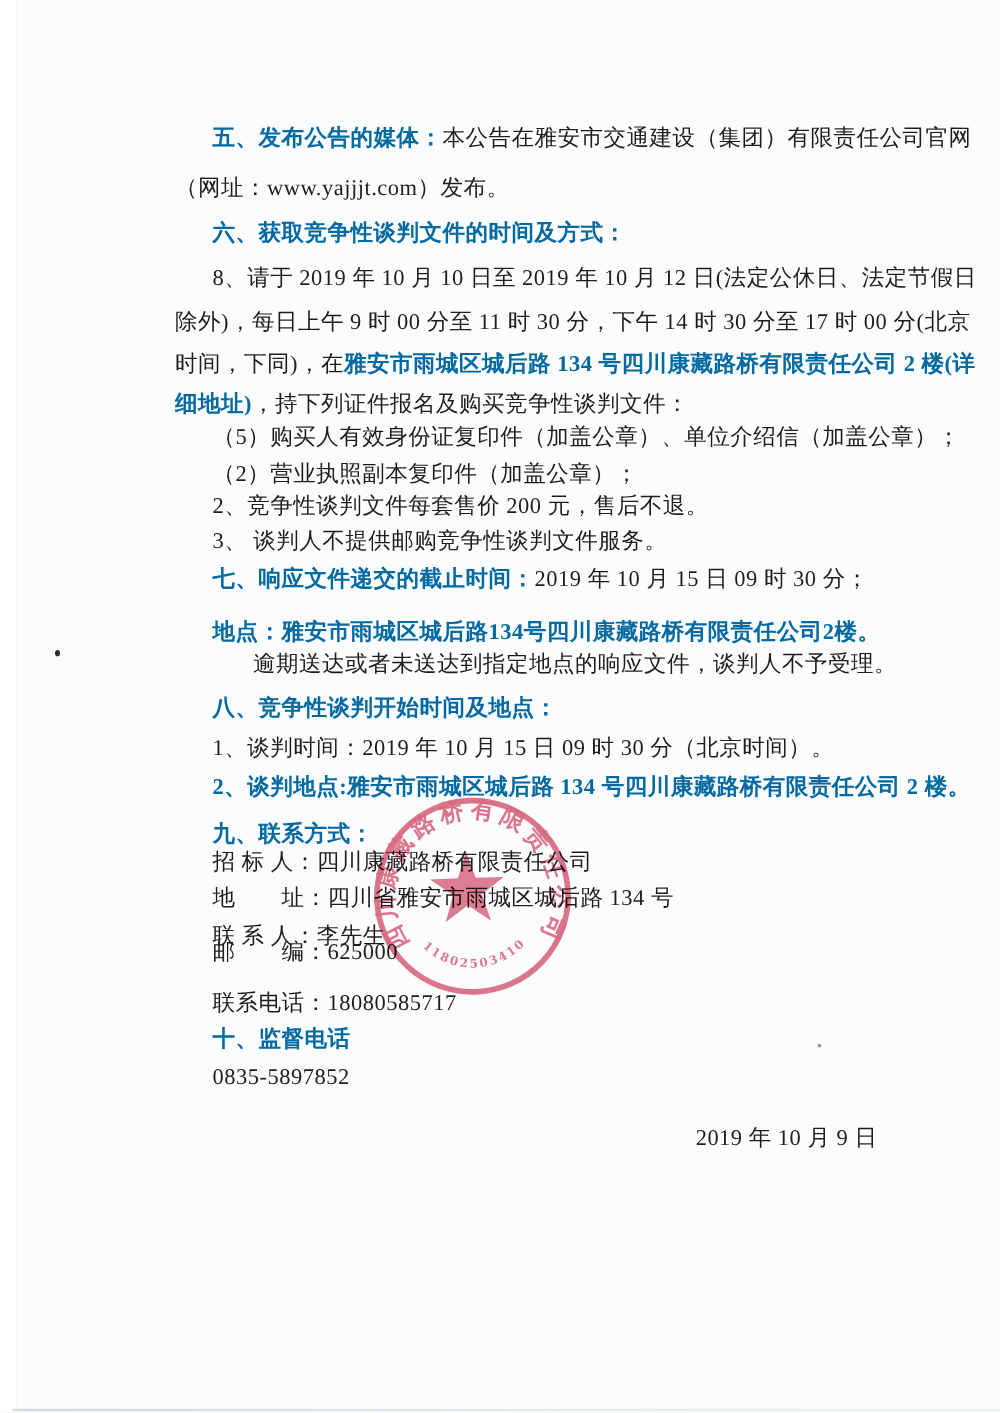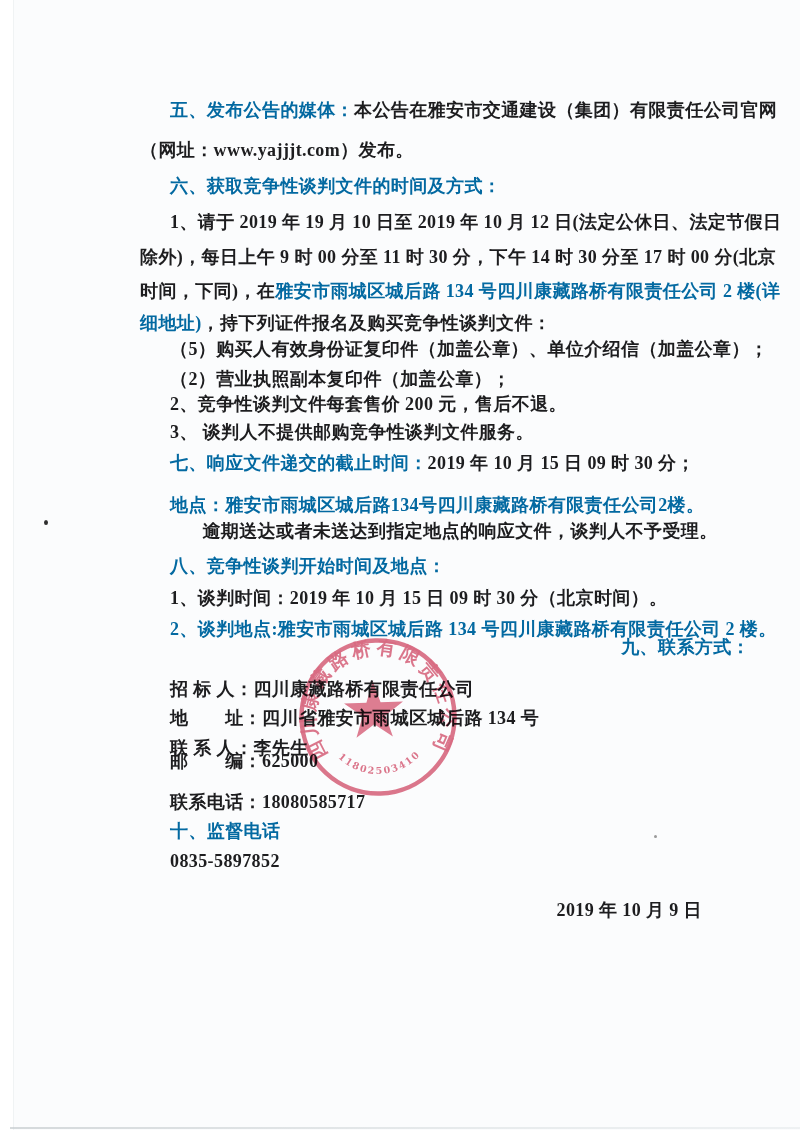--- a/index.html
+++ b/index.html
@@ -31,39 +31,39 @@
 
   
   #text-layer{position:absolute;left:140px;top:0;width:600px;}
   .line{
     position:absolute;left:0;width:580px;
     font-size:18px;line-height:24px;color:#1d1d1f;
     letter-spacing:.4px;white-space:nowrap;
     padding-left:30px;
   }
   .line span.b{font-weight:700;color:#0369a1;}
-  .line span.r{font-weight:700;}
+  .line span.r{font-weight:400;}
   .line:nth-child(1){top:98px;}
   .line:nth-child(2){top:138px;padding-left:0;}
   .line:nth-child(3){top:174px;}
   .line:nth-child(4){top:210px;}
   .line:nth-child(5){top:245px;padding-left:0;}
   .line:nth-child(6){top:279px;padding-left:0;}
   .line:nth-child(7){top:311px;padding-left:0;}
   .line:nth-child(8){top:337px;}
   .line:nth-child(9){top:367px;}
   .line:nth-child(10){top:392px;}
   .line:nth-child(11){top:420px;}
   .line:nth-child(12){top:451px;}
   .line:nth-child(13){top:493px;}
   .line:nth-child(14){top:519px;text-align:center;}
   .line:nth-child(15){top:554px;}
   .line:nth-child(16){top:586px;}
   .line:nth-child(17){top:617px;}
-  .line:nth-child(18){top:635px;text-align:right;}
+  .line:nth-child(18){top:655px;}
   .line:nth-child(19){top:677px;}
   .line:nth-child(20){top:706px;}
   .line:nth-child(21){top:749px;}
   .line:nth-child(22){top:736px;}
   .line:nth-child(23){top:790px;}
   .line:nth-child(24){top:819px;}
   .line:nth-child(25){top:849px;}
   .line:nth-child(26){top:898px;text-align:right;padding-left:0;padding-right:18px;width:562px;}
 
   
@@ -89,21 +89,21 @@
 
   <div class="left-edge"></div>
   <div class="bottom-edge"></div>
   <div class="speck speck-1"></div>
   <div class="speck speck-2"></div>
 
   <div id="text-layer">
       <div class="line"><span class="b">五、发布公告的媒体：</span><span class="r">本公告在雅安市交通建设（集团）有限责任公司官网</span></div>
       <div class="line"><span class="r">（网址：www.yajjjt.com）发布。</span></div>
       <div class="line"><span class="b">六、获取竞争性谈判文件的时间及方式：</span></div>
-      <div class="line"><span class="r">1、请于 2019 年 19 月 10 日至 2019 年 10 月 12 日(法定公休日、法定节假日</span></div>
+      <div class="line"><span class="r">8、请于 2019 年 10 月 10 日至 2019 年 10 月 12 日(法定公休日、法定节假日</span></div>
       <div class="line"><span class="r">除外)，每日上午 9 时 00 分至 11 时 30 分，下午 14 时 30 分至 17 时 00 分(北京</span></div>
       <div class="line"><span class="r">时间，下同)，在</span><span class="b">雅安市雨城区城后路 134 号四川康藏路桥有限责任公司 2 楼(详</span></div>
       <div class="line"><span class="b">细地址)</span><span class="r">，持下列证件报名及购买竞争性谈判文件：</span></div>
       <div class="line"><span class="r">（5）购买人有效身份证复印件（加盖公章）、单位介绍信（加盖公章）；</span></div>
       <div class="line"><span class="r">（2）营业执照副本复印件（加盖公章）；</span></div>
       <div class="line"><span class="r">2、竞争性谈判文件每套售价 200 元，售后不退。</span></div>
       <div class="line"><span class="r">3、 谈判人不提供邮购竞争性谈判文件服务。</span></div>
       <div class="line"><span class="b">七、响应文件递交的截止时间：</span><span class="r">2019 年 10 月 15 日 09 时 30 分；</span></div>
       <div class="line"><span class="b">地点：雅安市雨城区城后路134号四川康藏路桥有限责任公司2楼。</span></div>
       <div class="line"><span class="r">逾期送达或者未送达到指定地点的响应文件，谈判人不予受理。</span></div>

